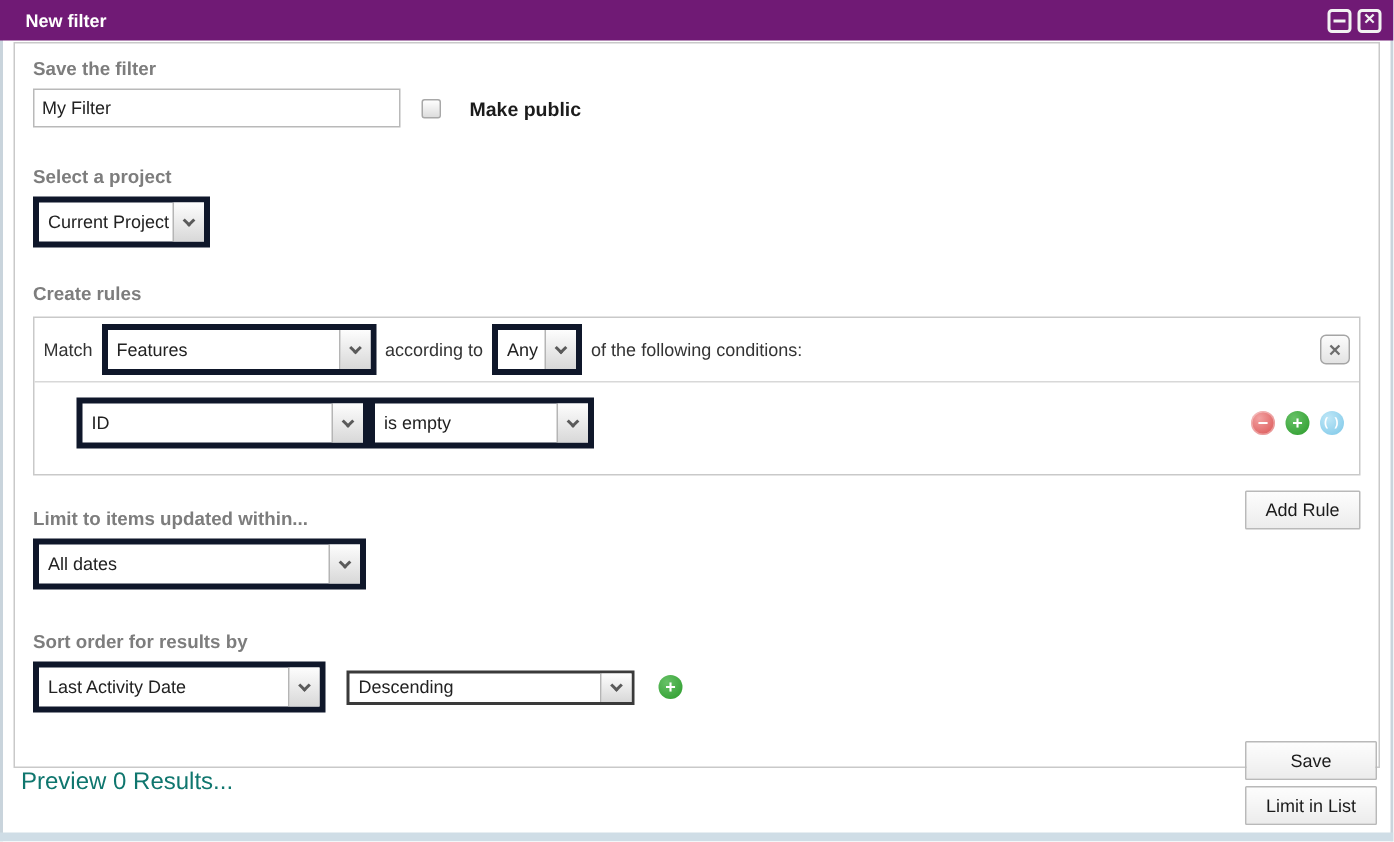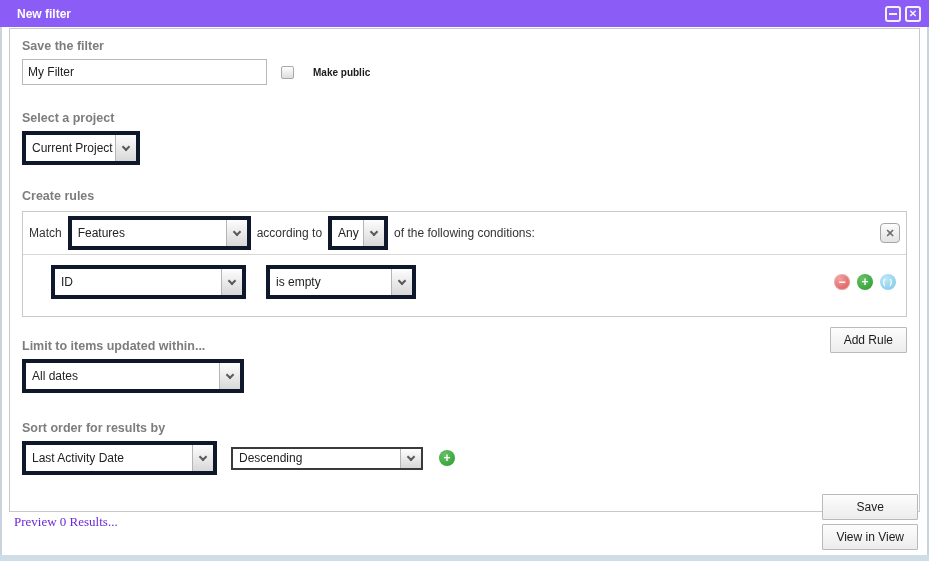--- a/index.html
+++ b/index.html
@@ -9,21 +9,21 @@
     font-family:"Liberation Sans", sans-serif; font-size:12px; color:#333;
   }
   .dialog {
     position:absolute; inset:0;
     border-left:2px solid #c9d4dc; border-right:2px solid #c9d4dc;
     background:#fff;
   }
   
   .titlebar {
     position:absolute; top:0; left:-2px; right:-2px; height:27px;
-    background:#8b5cf6; display:flex; align-items:center; padding:0 8px 0 17px;
+    background:#701a75; display:flex; align-items:center; padding:0 8px 0 17px;
   }
   .titlebar .title { color:#fff; font-weight:bold; font-size:12px; }
   .win-controls { margin-left:auto; display:flex; gap:4px; }
   .win-btn {
     width:16px; height:16px; border:2px solid #f2f2f2; border-radius:3px;
     display:flex; align-items:center; justify-content:center; cursor:pointer;
     color:#f2f2f2; background:transparent;
   }
   .min-bar { display:block; width:8px; height:2px; background:#f2f2f2; }
   .x-glyph { font-size:10px; font-weight:bold; line-height:1; }
@@ -38,21 +38,21 @@
   .text-input {
     width:245px; height:21px; border:1px solid #b9b9b9; padding:12px 5px;
     font-family:"Liberation Sans", sans-serif; font-size:12px; color:#222;
     outline:none;
   }
   
   .checkbox {
     width:13px; height:13px; border:1px solid #a8a8a8; border-radius:2px;
     background:linear-gradient(#fefefe,#ddd); margin-left:14px; cursor:pointer;
   }
-  .bold-label { font-weight:bold; color:#1b1b1b; margin-left:9px; font-size:10px;padding-left:10px; }
+  .bold-label { font-weight:bold; color:#1b1b1b; margin-left:9px; font-size:13px;padding-left:10px; }
   
   .combo {
     display:inline-flex; height:34px; border:4px solid #0f172a; background:#fff;
     align-items:stretch; cursor:pointer;
   }
   .combo-text {
     flex:1; display:flex; align-items:center; padding:0 6px; font-size:12px;
     color:#222; white-space:nowrap; overflow:hidden;
   }
   .combo-btn {
@@ -72,21 +72,21 @@
     border-bottom:1px solid #d8d8d8; min-height:27px;
   }
   .plain-text { color:#333; font-size:12px; white-space:nowrap; }
   .spacer { flex:1; }
   .sq-close-btn {
     width:20px; height:20px; border:1px solid #a5a5a5; border-radius:4px;
     background:linear-gradient(#fcfcfc,#e3e3e3); color:#6d6d6d;
     display:flex; align-items:center; justify-content:center;
     font-size:11px; font-weight:bold; cursor:pointer;
   }
-  .rule-row { display:flex; align-items:center; gap:20px; padding:10px 10px 17px 28px; }
+  .rule-row { display:flex; align-items:center; gap:0; padding:10px 10px 17px 28px; }
   
   .circle-icon {
     width:16px; height:16px; border-radius:50%; color:#fff; font-weight:bold;
     display:flex; align-items:center; justify-content:center; cursor:pointer;
     font-size:12px; line-height:1; flex:0 0 auto;
   }
   .circle-red   { background:radial-gradient(circle at 35% 30%, #f2a1a1, #d94f4f); box-shadow:inset 0 0 0 1px rgba(255,255,255,.35); }
   .circle-green { background:radial-gradient(circle at 35% 30%, #67c167, #2a9b2a); }
   .circle-blue  { background:radial-gradient(circle at 35% 30%, #bfe7f7, #7cc7e8); font-size:8px; letter-spacing:1px; }
   .icon-group { display:flex; gap:7px; margin-left:auto; }
@@ -96,21 +96,21 @@
     background:linear-gradient(#fdfdfd,#ececec); color:#1b1b1b; font-size:12px;
     font-family:"Liberation Sans", sans-serif; display:inline-flex;
     align-items:center; justify-content:center; cursor:pointer;
   }
   .addrule-row { display:flex; align-items:flex-end; margin-top:10px;gap:44px; }
   
   .footer {
     position:absolute; left:12px; right:9px; bottom:11px;
     display:flex; align-items:center;
   }
-  .link { color:#6d28d9; font-size:13px; cursor:pointer; text-decoration:none;font-family:Liberation Serif, serif; }
+  .link { color:#0f766e; font-size:16px; cursor:pointer; text-decoration:none; }
   .footer-buttons { margin-left:auto; display:flex; gap:4px;flex-direction:column; }
   .bottom-strip {
     position:absolute; left:-2px; right:-2px; bottom:0; height:6px; background:#cfdde6;
   }
   .mt-26 { margin-top:26px; }
   .mt-24 { margin-top:24px; }
   .mt-28 { margin-top:28px; }
   .mt-6  { margin-top:6px; }
 </style>
 </head>
@@ -231,18 +231,18 @@
         <span>+</span>
       </span>
     </div>
 
   </div>
 
   <div class="footer">
     <a class="link" href="#">Preview 0 Results...</a>
     <span class="footer-buttons">
       <button class="btn" style="min-width:72px">Save</button>
-      <button class="btn" style="min-width:74px">View in View</button>
+      <button class="btn" style="min-width:74px">Limit in List</button>
     </span>
   </div>
 
   <div class="bottom-strip"></div>
 </div>
 
 </body></html>

